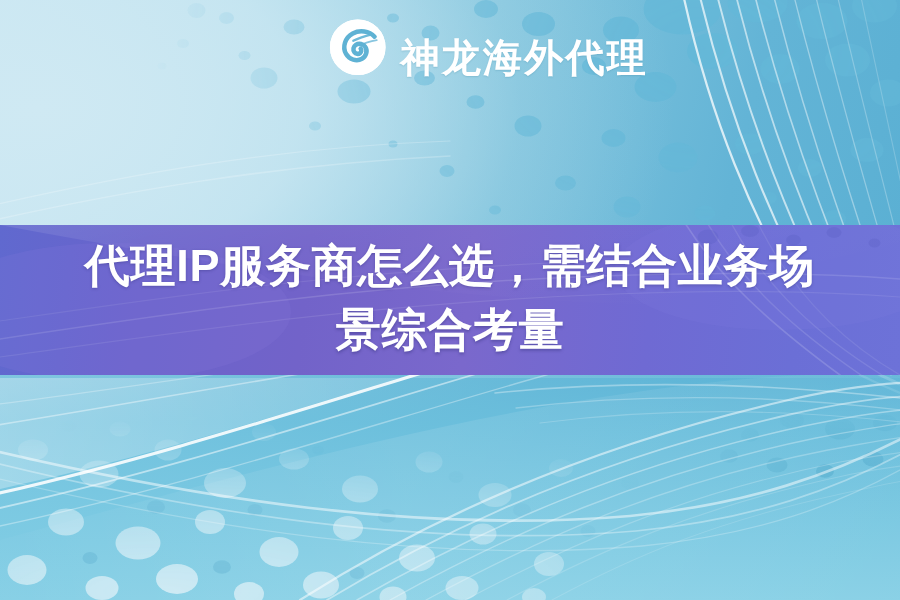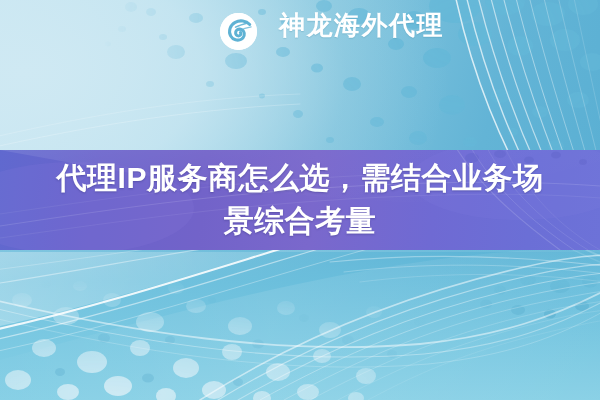--- a/index.html
+++ b/index.html
@@ -53,21 +53,21 @@
     text-shadow:0 1px 2px rgba(40,40,110,0.35);
     white-space:nowrap;
     padding:0 14px;
   }
   .title-line-1 { display:block;text-align:right; }
   .title-line-2 { display:block;text-align:right; }
 
   
   .brand {
     position:absolute; left:219px; top:12px;
-    display:flex; align-items:flex-start; gap:21px;
+    display:flex; align-items:flex-end; gap:9px;
   }
   .brand-mark {
     width:39px; height:39px;
     flex:0 0 39px;
     display:block;
   }
   .brand-name {
     color:#ffffff;
     font-size:26px;
     font-weight:bold;

